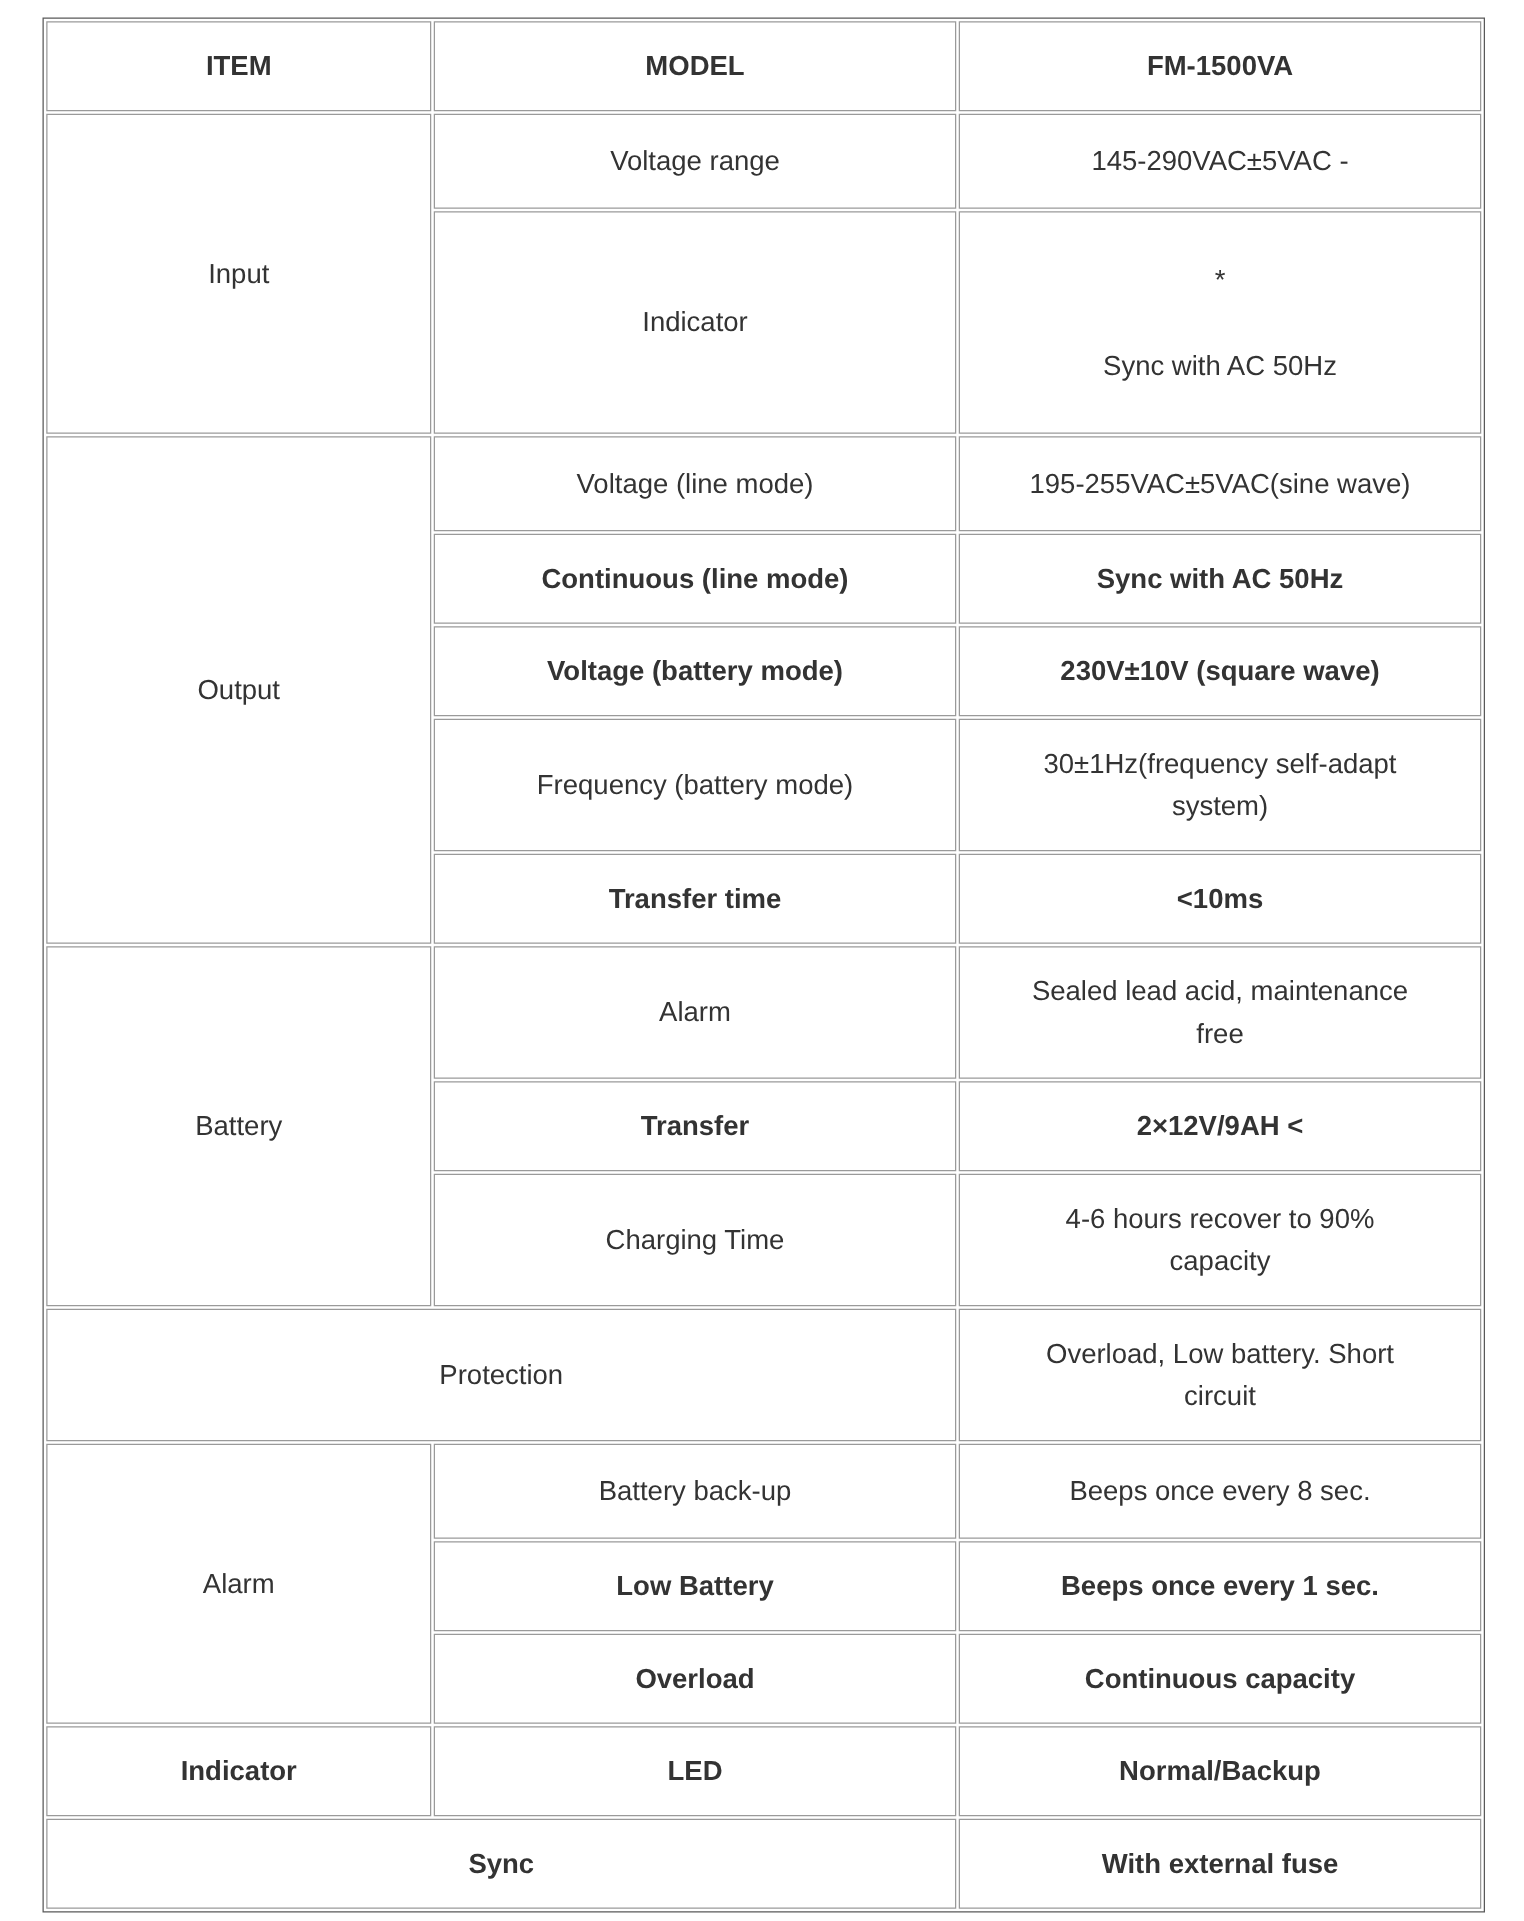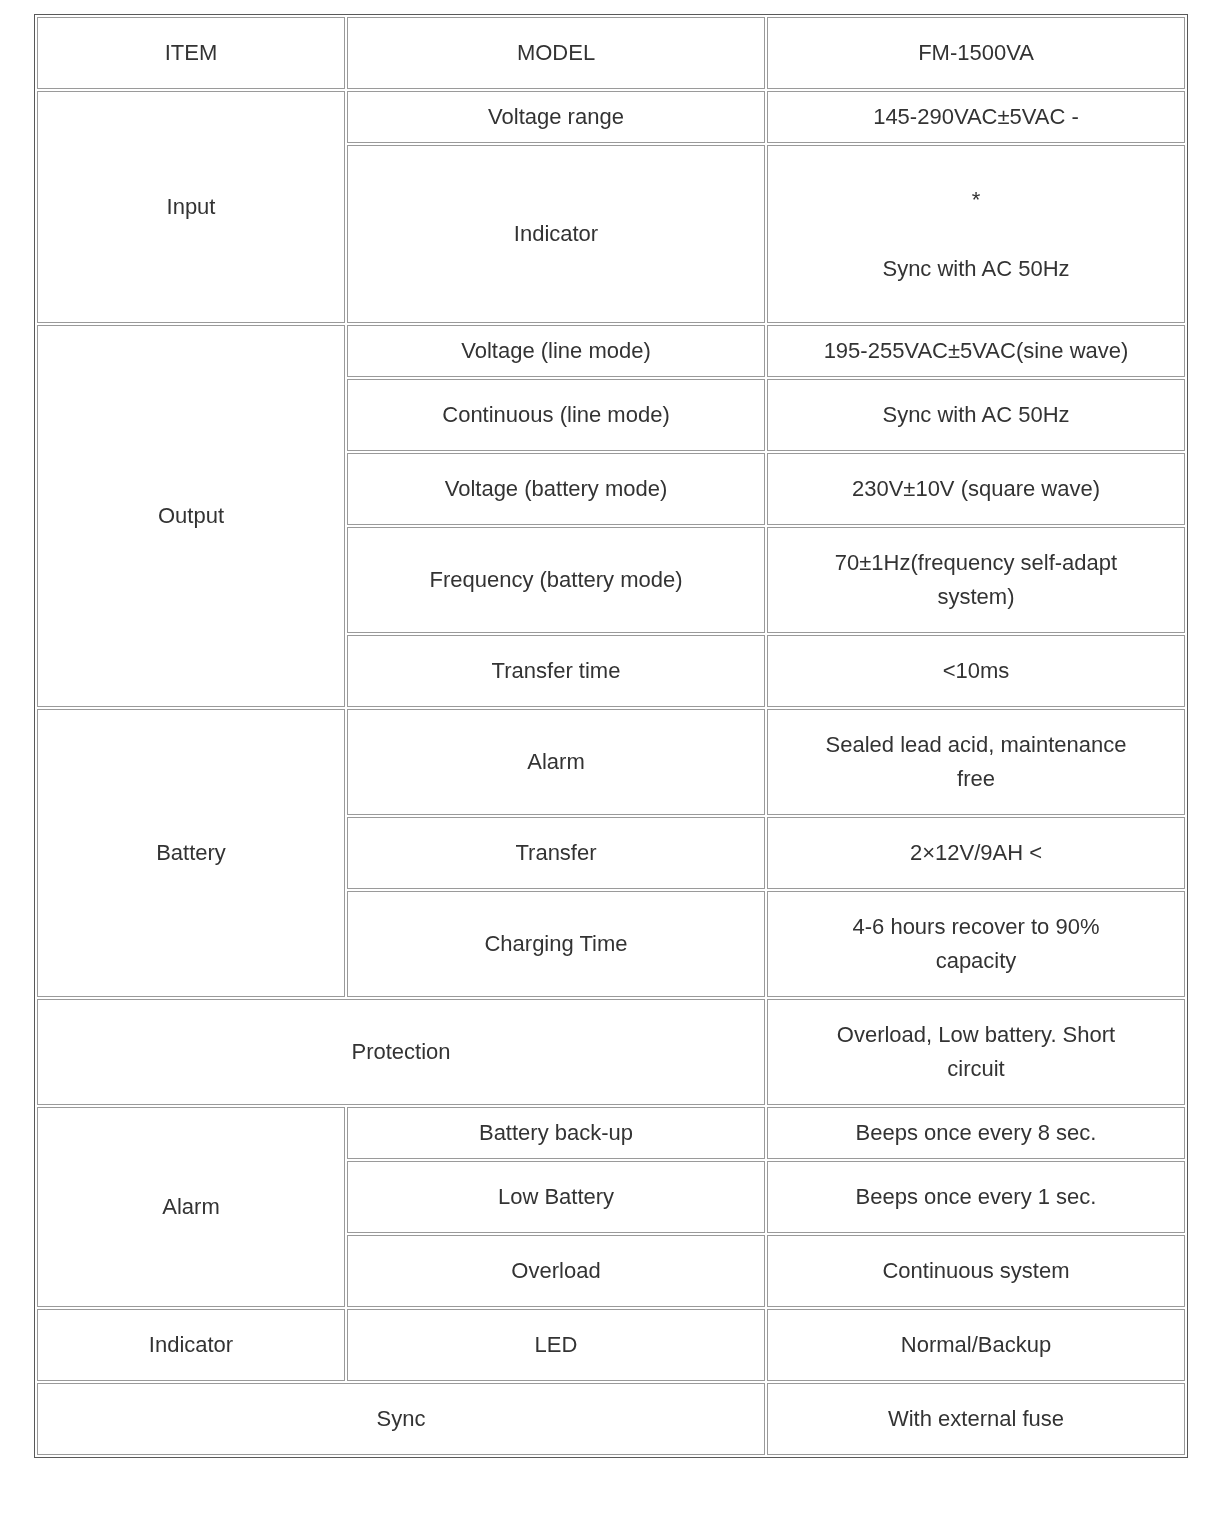--- a/index.html
+++ b/index.html
@@ -26,22 +26,22 @@
     background: #ffffff;
     text-align: center;
     vertical-align: middle;
     font-size: 22px;
     line-height: 34px;
     color: #333333;
     padding: 2px 24px;
     white-space: pre-line;
     overflow: hidden;
   }
-  tr.r-s td { height: 72px; }
-  tr.r-m td { height: 52px; }
+  tr.r-s td { height: 72px; font-weight: bold; }
+  tr.r-m td { height: 76px; }
   tr.r-l td { height: 106px; }
   td.note-cell .note { line-height: 36px; }
 </style>
 </head>
 <body>
 
 <table class="spec">
   <colgroup>
       <col class="c1">
       <col class="c2">
@@ -76,21 +76,21 @@
   <tr class="r-s">
     <td>Continuous (line mode)</td>
     <td>Sync with AC 50Hz</td>
   </tr>
   <tr class="r-s">
     <td>Voltage (battery mode)</td>
     <td>230V±10V (square wave)</td>
   </tr>
   <tr class="r-l">
     <td>Frequency (battery mode)</td>
-    <td>70±1Hz(frequency self-adapt
+    <td>30±1Hz(frequency self-adapt
 system)</td>
   </tr>
   <tr class="r-s">
     <td>Transfer time</td>
     <td>&lt;10ms</td>
   </tr>
 
   <tr class="r-l">
     <td rowspan="3">Battery</td>
     <td>Alarm</td>
@@ -117,21 +117,21 @@
     <td rowspan="3">Alarm</td>
     <td>Battery back-up</td>
     <td>Beeps once every 8 sec.</td>
   </tr>
   <tr class="r-s">
     <td>Low Battery</td>
     <td>Beeps once every 1 sec.</td>
   </tr>
   <tr class="r-s">
     <td>Overload</td>
-    <td>Continuous system</td>
+    <td>Continuous capacity</td>
   </tr>
 
   <tr class="r-s">
     <td>Indicator</td>
     <td>LED</td>
     <td>Normal/Backup</td>
   </tr>
 
   <tr class="r-s">
     <td colspan="2">Sync</td>

